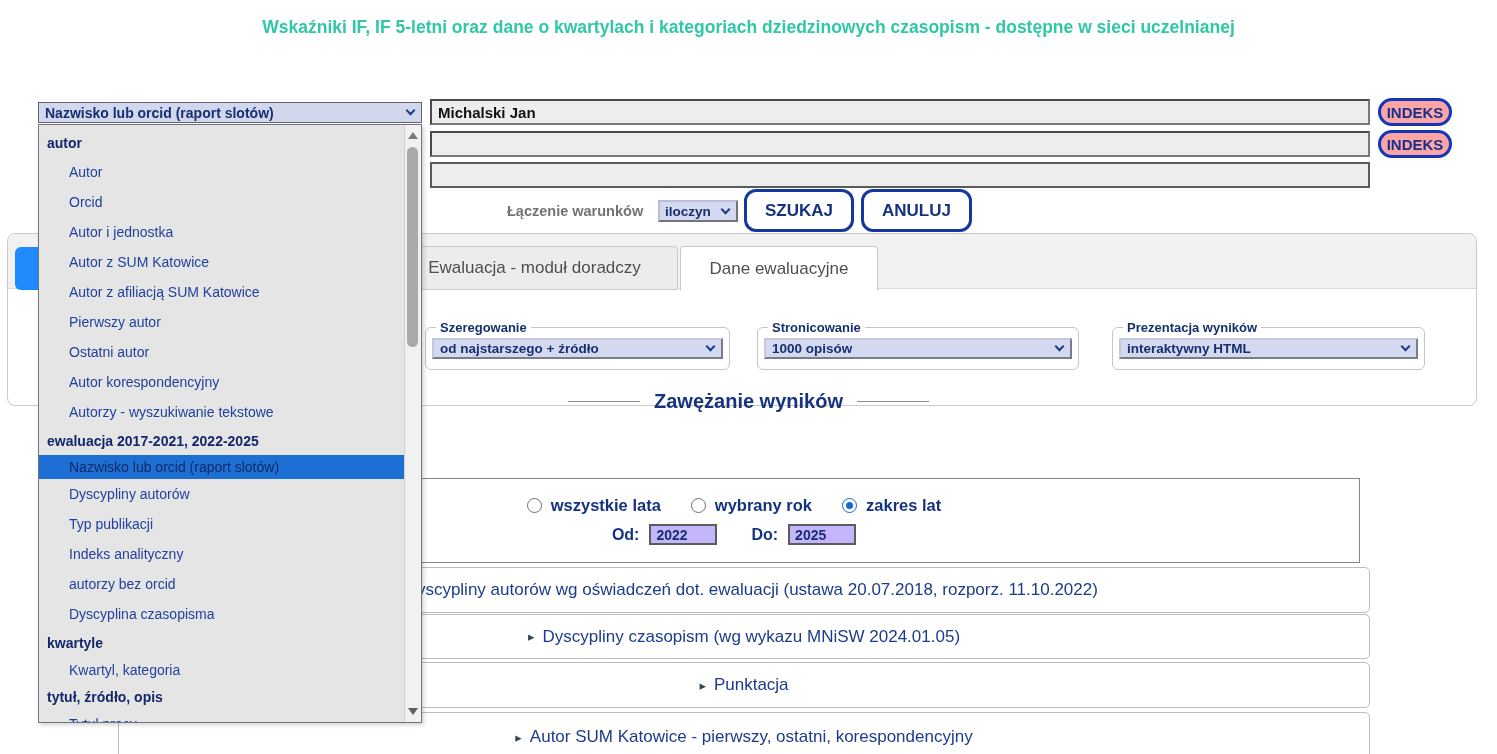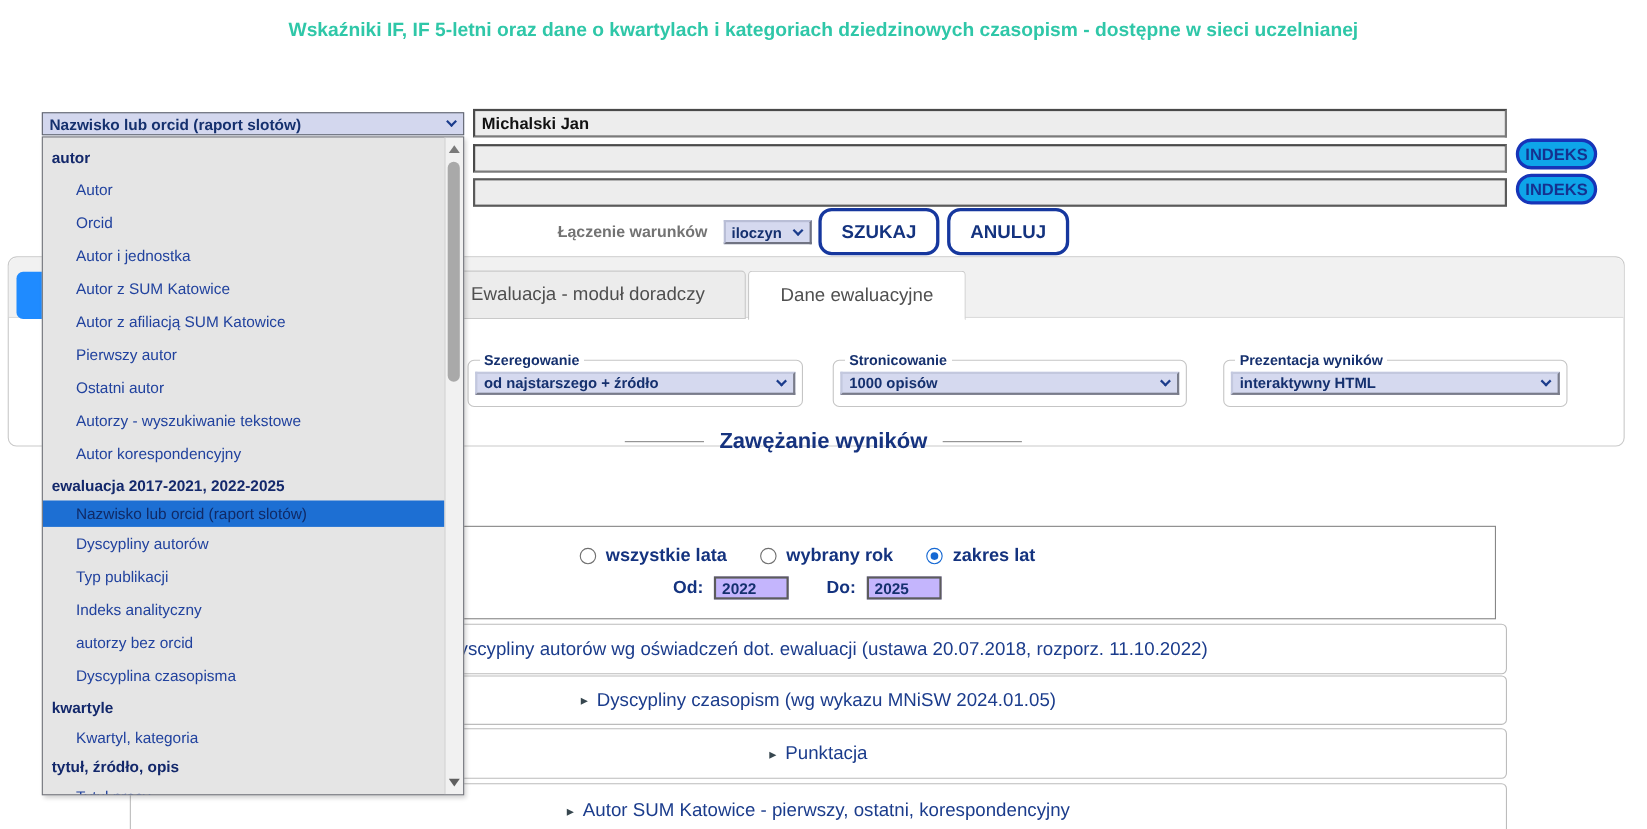--- a/index.html
+++ b/index.html
@@ -8,23 +8,23 @@
 
   
   .page-title { position: absolute; top: 17px; left: 0; width: 100%; text-align: center;
     font-size: 17.5px; font-weight: bold; color: #2fc7a8; }
 
   
   .q-input { position: absolute; left: 430px; width: 940px; height: 26px;
     background: #ededed; border: 2px solid #4a4a4a; border-right-color:#7a7a7a; border-bottom-color:#7a7a7a;
     font-family: "Liberation Sans", sans-serif; font-size: 15px; font-weight: bold; color: #111; padding: 0 6px; }
   #q1 { top: 99px; } #q2 { top: 131px; } #q3 { top: 162px; border-color:#5a5a5a; }
-  .indeks-btn { position: absolute; left: 1378px; width: 74px; height: 28px; background: #0ea5e9;
+  .indeks-btn { position: absolute; left: 1378px; width: 74px; height: 28px; background: #fca5a5;
     border: 3px solid #1634b8; border-radius: 14px; color: #15318f; font-weight: bold; font-size: 15px;
-    display: flex; align-items: center; justify-content: center; cursor: pointer; margin-top: 28px; }
+    display: flex; align-items: center; justify-content: center; cursor: pointer; }
   #indeks1 { top: 98px; } #indeks2 { top: 130px; }
 
   .combine-label { position: absolute; left: 507px; top: 203px; font-size: 14.5px; font-weight: bold; color: #737373; }
   .mini-select { position: absolute; left: 658px; top: 200px; width: 80px; height: 22px;
     background: #d5d9ef; border: 2px outset #b9bed6; display: flex; align-items: center;
     font-size: 13.5px; font-weight: bold; color: #15306e; padding-left: 5px; cursor: pointer; }
   .chev { width: 7px; height: 7px; border-right: 2px solid #1b3c8c; border-bottom: 2px solid #1b3c8c;
     transform: rotate(45deg); display: inline-block; margin-left: auto; margin-right: 7px; margin-top:-4px; }
   .form-btn { position: absolute; top: 189px; height: 43px; background: #fff; border: 3px solid #16379e;
     border-radius: 12px; color: #14337f; font-size: 17px; font-weight: bold;
@@ -211,22 +211,22 @@
 
   <div class="dd-panel">
     <div class="dd-h">autor</div>
     <div class="dd-i">Autor</div>
     <div class="dd-i">Orcid</div>
     <div class="dd-i">Autor i jednostka</div>
     <div class="dd-i">Autor z SUM Katowice</div>
     <div class="dd-i">Autor z afiliacją SUM Katowice</div>
     <div class="dd-i">Pierwszy autor</div>
     <div class="dd-i">Ostatni autor</div>
+    <div class="dd-i">Autor korespondencyjny</div>
     <div class="dd-i">Autorzy - wyszukiwanie tekstowe</div>
-    <div class="dd-i">Autor korespondencyjny</div>
     <div class="dd-h">ewaluacja 2017-2021, 2022-2025</div>
     <div class="dd-i selected">Nazwisko lub orcid (raport slotów)</div>
     <div class="dd-i">Dyscypliny autorów</div>
     <div class="dd-i">Typ publikacji</div>
     <div class="dd-i">Indeks analityczny</div>
     <div class="dd-i">autorzy bez orcid</div>
     <div class="dd-i">Dyscyplina czasopisma</div>
     <div class="dd-h">kwartyle</div>
     <div class="dd-i small">Kwartyl, kategoria</div>
     <div class="dd-h">tytuł, źródło, opis</div>

